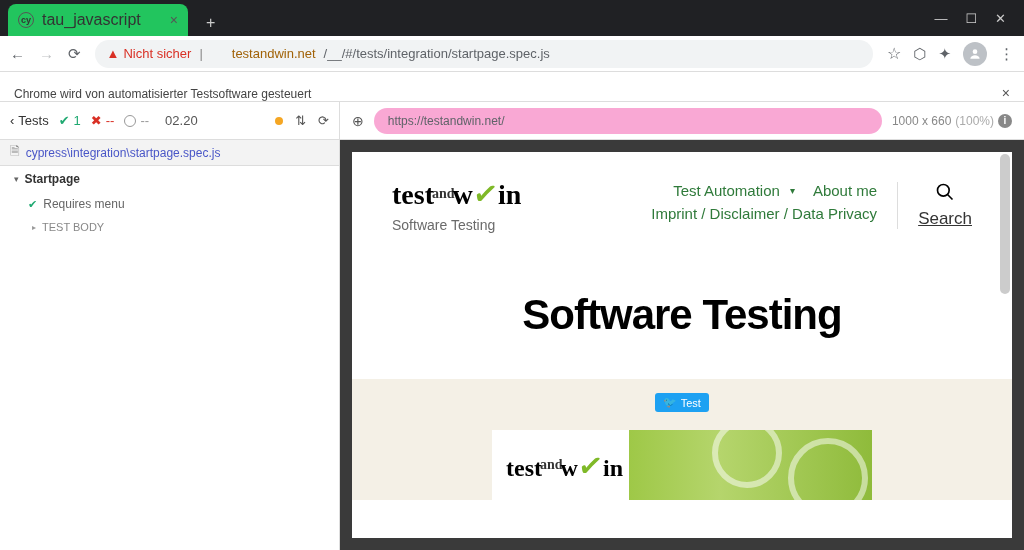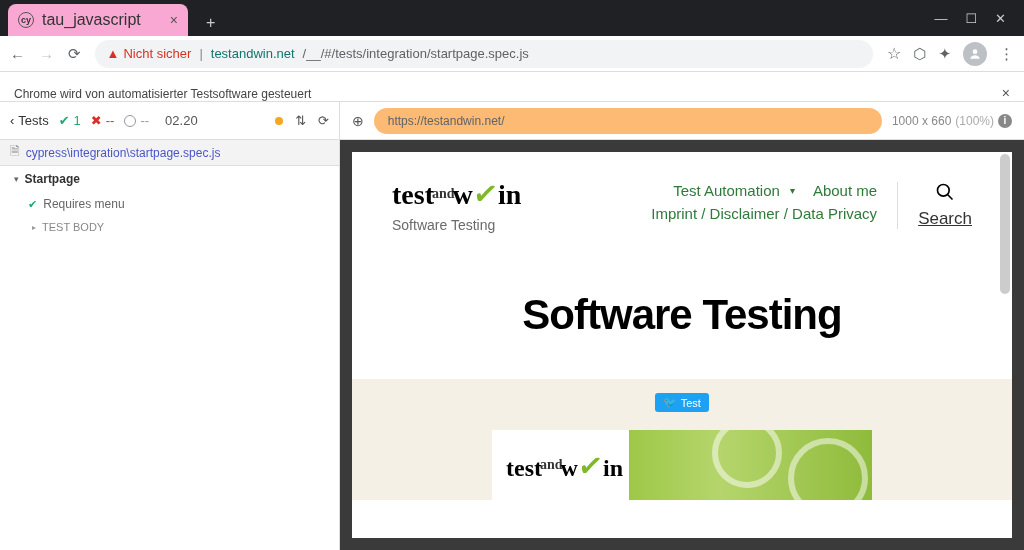--- a/index.html
+++ b/index.html
@@ -1,34 +1,34 @@
 <!DOCTYPE html>
 <html><head>
   <meta charset="utf-8">
   <style>
     * { margin: 0; padding: 0; box-sizing: border-box; }
     body { font-family: -apple-system, BlinkMacSystemFont, "Segoe UI", Arial, sans-serif; font-size: 13px; background: #fff; overflow: hidden; }
     
     
     .window-titlebar { height: 36px; background: #202124; display: flex; align-items: center; justify-content: space-between; }
     .tab-strip { display: flex; align-items: flex-end; height: 100%; padding-left: 8px; }
-    .browser-tab { height: 32px; background: #f9a8d4; border-radius: 8px 8px 0 0; display: flex; align-items: center; padding: 0 10px; gap: 8px; min-width: 180px; margin-top: 4px; }
+    .browser-tab { height: 32px; background: #22c55e; border-radius: 8px 8px 0 0; display: flex; align-items: center; padding: 0 10px; gap: 8px; min-width: 180px; margin-top: 4px; }
     .tab-favicon { width: 16px; height: 16px; border-radius: 50%; border: 1.5px solid #555; display: flex; align-items: center; justify-content: center; font-size: 9px; color: #333; font-weight: bold; }
     .tab-title { font-size: 16px; color: #333; flex: 1; }
     .tab-close { color: #555; font-size: 14px; cursor: pointer; }
     .new-tab-btn { color: #ccc; font-size: 16px; margin-left: 10px; padding: 4px 8px; cursor: pointer; }
     .window-controls { display: flex; gap: 18px; padding: 0 18px; color: #ccc; }
     .win-ctrl { cursor: pointer; font-size: 13px; }
     
     .toolbar { height: 36px; background: #fff; border-bottom: 1px solid #ddd; display: flex; align-items: center; padding: 0 10px; gap: 14px; }
     .nav-icon { color: #5f6368; cursor: pointer; font-size: 15px; }
     .omnibox { flex: 1; height: 28px; background: #f1f3f4; border-radius: 14px; display: flex; align-items: center; padding: 0 12px; gap: 8px; font-size: 13px; }
     .not-secure { color: #d93025; display: flex; align-items: center; gap: 4px; }
     .warn-icon { color: #d93025; }
-    .url-host { color: #0f766e; }
+    .url-host { color: #a16207; margin-left: 21px; }
     .url-path { color: #5f6368; }
     .url-sep { color: #888; }
     .toolbar-right { display: flex; align-items: center; gap: 12px; color: #5f6368; }
     .star-icon { font-size: 16px; color: #5f6368; }
     .profile-circle { width: 24px; height: 24px; border-radius: 50%; background: #bdc1c6; display: flex; align-items: center; justify-content: center; }
     
     .infobar { height: 30px; background: #fff; border-bottom: 1px solid #ddd; display: flex; align-items: flex-end; justify-content: space-between; padding: 0 14px; font-size: 12px; color: #444; }
     .infobar-close { cursor: pointer; color: #555; font-size: 14px; }
     
     .app-body { display: flex; height: calc(550px - 36px - 36px - 30px); }
@@ -51,21 +51,21 @@
     .cy-caret { color: #666; font-size: 9px; }
     .cy-test { display: flex; align-items: center; padding: 5px 14px 5px 28px; gap: 6px; color: #666; cursor: pointer; }
     .cy-test-pass { color: #1fa971; font-size: 11px; }
     .cy-testbody { display: flex; align-items: center; padding: 5px 14px 5px 32px; gap: 6px; color: #888; font-size: 11px; cursor: pointer; }
     .cy-caret-right { color: #999; font-size: 8px; }
     
     
     .aut-panel { flex: 1; display: flex; flex-direction: column; background: #f0f0f0; }
     .aut-header { height: 38px; border-bottom: 1px solid #ddd; background: #fff; display: flex; align-items: center; padding: 0 12px; gap: 10px; }
     .selector-btn { color: #555; cursor: pointer; font-size: 14px; }
-    .aut-url { flex: 1; height: 26px; background: #fdba74; border-radius: 13px; display: flex; align-items: center; padding: 0 14px; font-size: 12px; color: #5f6368; }
+    .aut-url { flex: 1; height: 26px; background: #f9a8d4; border-radius: 13px; display: flex; align-items: center; padding: 0 14px; font-size: 12px; color: #5f6368; }
     .viewport-info { font-size: 12px; color: #888; display: flex; align-items: center; gap: 4px; }
     .viewport-pct { color: #aaa; }
     .info-circle { width: 14px; height: 14px; background: #888; color: #fff; border-radius: 50%; font-size: 10px; display: inline-flex; align-items: center; justify-content: center; font-weight: bold; }
     
     .aut-viewport { flex: 1; position: relative; background: #3a3a3a; padding: 12px; overflow: hidden; }
     .aut-frame { width: 100%; height: 100%; background: #fff; position: relative; overflow: hidden; }
     .aut-scrollbar { position: absolute; right: 2px; top: 2px; width: 10px; height: 140px; background: #ccc; border-radius: 5px; }
     
     
     .site-header { display: flex; justify-content: space-between; padding: 24px 40px 8px; }

